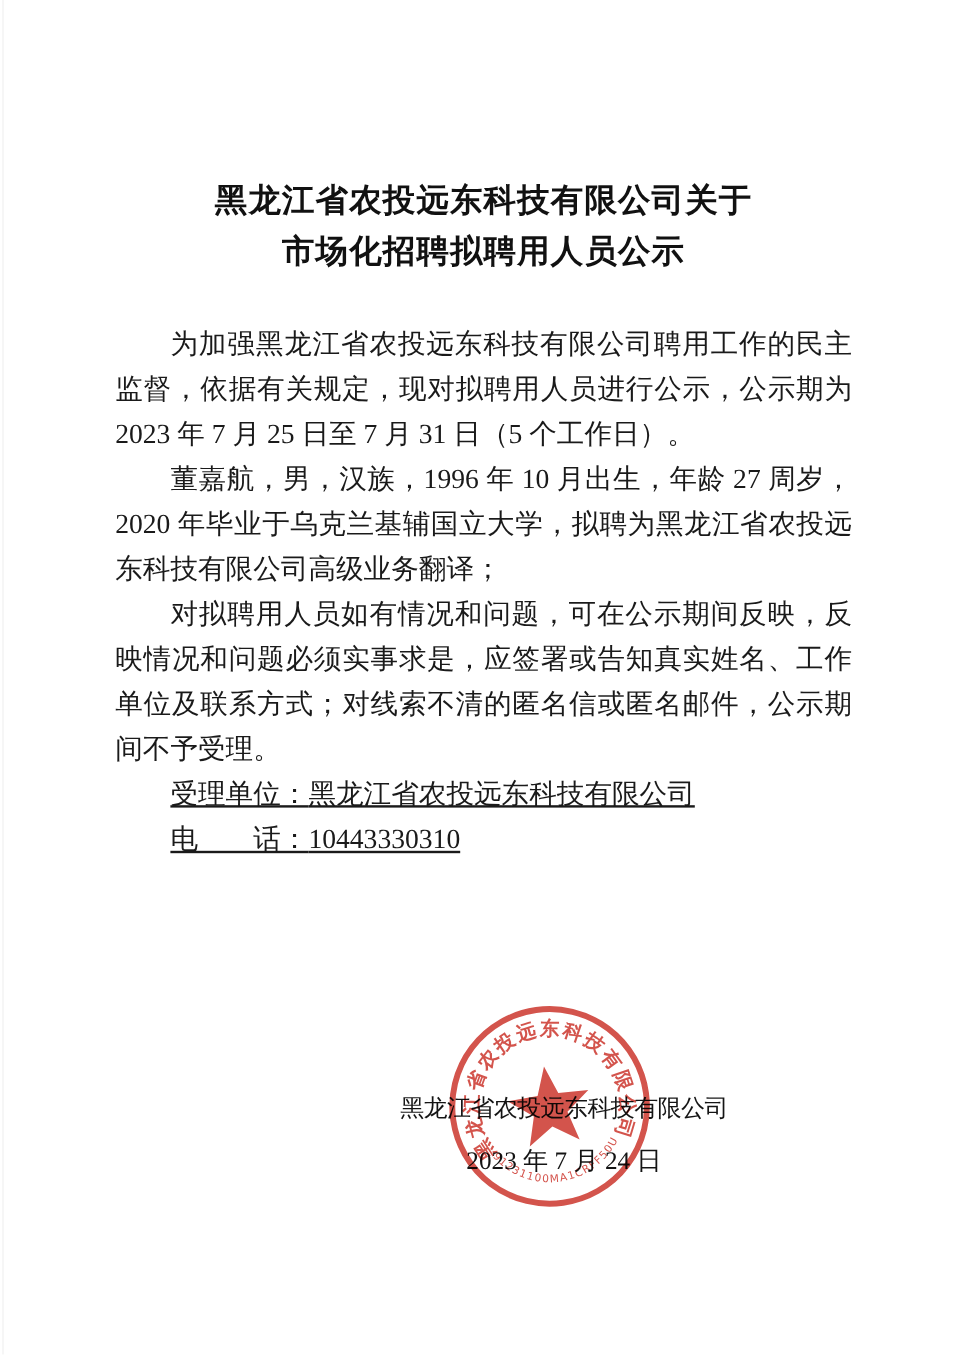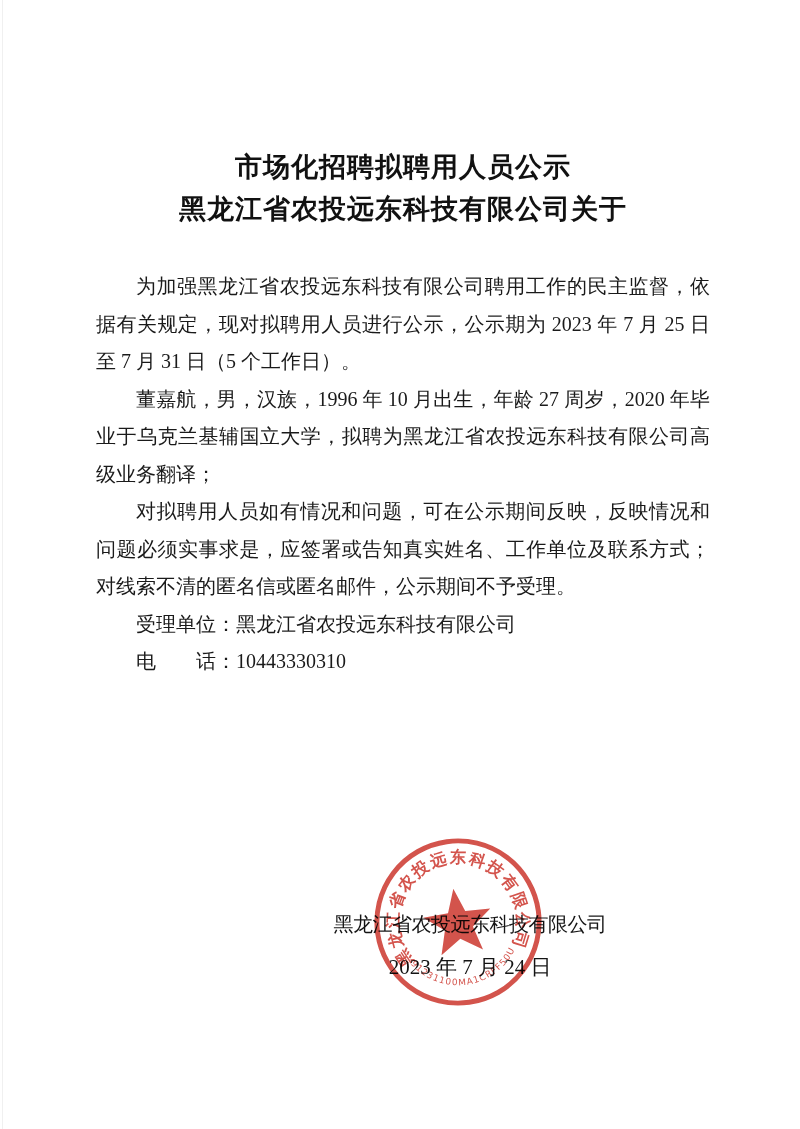--- a/index.html
+++ b/index.html
@@ -25,27 +25,27 @@
     top: 146px; left: 95px; width: 616px;
     text-align: center;
     font-size: 27px; font-weight: 700;
     line-height: 42px;
     color: #111111;
     letter-spacing: 1px;
   }
   .doc-body {
     position: absolute;
     top: 268px; left: 96px; width: 614px;
-    font-size: 20px;
+    font-size: 23px;
     line-height: 37.5px;
     text-align: justify;
     color: #1a1a1a;
   }
   .doc-body p { margin: 0; text-indent: 2em; }
-  .contact-line { margin: 0; text-indent: 2em; text-align: left; }
+  .contact-line { margin: 0; text-indent: 2em; text-align: left; text-decoration: underline; }
   .signature {
     position: absolute;
     top: 911px; left: 70px; width: 800px;
     text-align: center;
     color: #141414;
   }
   .signature .sig-company {
     font-size: 20px; line-height: 26px; letter-spacing: -0.5px;
   }
   .signature .sig-date {
@@ -69,22 +69,22 @@
   .seal .ring-name { font-size: 16.5px; letter-spacing: 2px; }
   .seal .ring-code { font-size: 9px; letter-spacing: 1.1px; font-weight: 400; }
 </style>
 </head>
 <body>
 
 <div class="page">
   <div class="scan-edge"></div>
 
   <div class="doc-title">
+    <div>黑龙江省农投远东科技有限公司关于</div>
     <div>市场化招聘拟聘用人员公示</div>
-    <div>黑龙江省农投远东科技有限公司关于</div>
   </div>
 
   <div class="doc-body">
     <p>为加强黑龙江省农投远东科技有限公司聘用工作的民主监督，依据有关规定，现对拟聘用人员进行公示，公示期为 2023 年 7 月 25 日至 7 月 31 日（5 个工作日）。</p>
     <p>董嘉航，男，汉族，1996 年 10 月出生，年龄 27 周岁，2020 年毕业于乌克兰基辅国立大学，拟聘为黑龙江省农投远东科技有限公司高级业务翻译；</p>
     <p>对拟聘用人员如有情况和问题，可在公示期间反映，反映情况和问题必须实事求是，应签署或告知真实姓名、工作单位及联系方式；对线索不清的匿名信或匿名邮件，公示期间不予受理。</p>
     <p class="contact-line"><span>受理单位：</span><span>黑龙江省农投远东科技有限公司</span></p>
     <p class="contact-line"><span>电　　话：</span><span>10443330310</span></p>
   </div>
 

